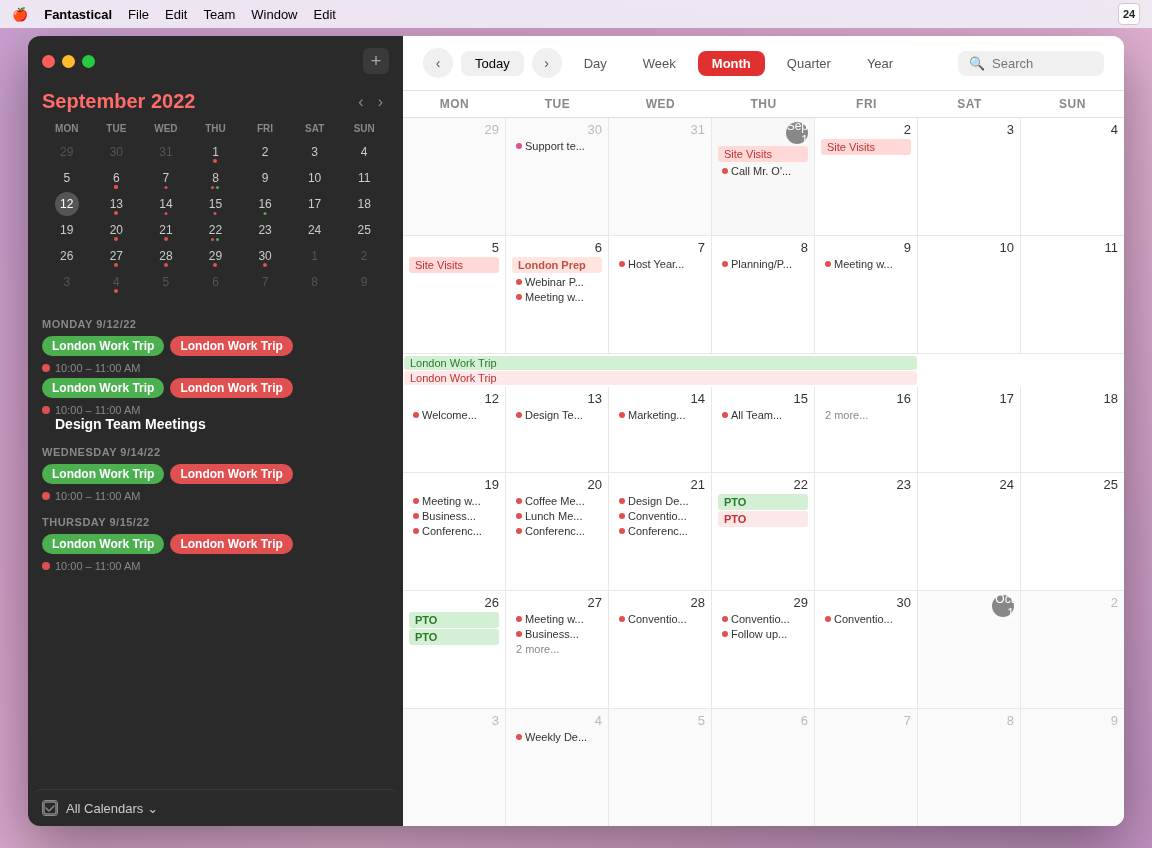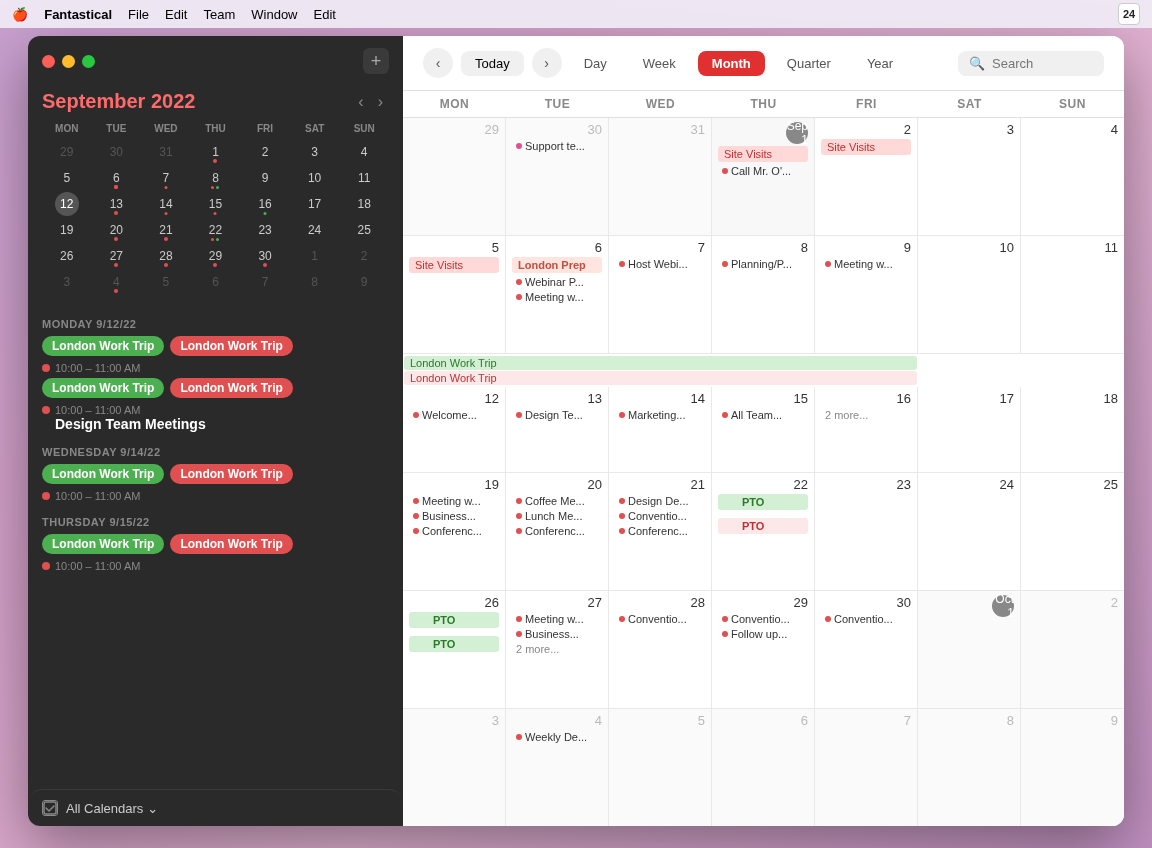--- a/index.html
+++ b/index.html
@@ -316,25 +316,25 @@
     }
     .span-pink { background: #ffd8d8; color: #c03030; }
     .span-salmon { background: #ffe0d8; color: #c05030; }
 
     .more-link { font-size: 11px; color: #888; padding: 1px 4px; }
 
     
     .pto-event {
       background: #d8f0d8;
       color: #2a8a2a;
-      padding: 2px 24px;
+      padding: 2px 6px;
       border-radius: 3px;
       font-size: 11px;
       font-weight: 600;
-      margin-bottom: 8px;
+      margin-bottom: 1px;
     }
 
     
     .week-row-wrapper {
       display: flex;
       flex-direction: column;
       flex: 1;
       border-bottom: 1px solid #e8e8e8;
     }
     .cells-layer {
@@ -621,21 +621,21 @@
             </div>
             <div class="cal-event">
               <span class="cal-event-dot" style="background:#e05050"></span>
               <span class="cal-event-text">Meeting w...</span>
             </div>
           </div>
           <div class="cal-cell">
             <div class="cal-day-num">7</div>
             <div class="cal-event">
               <span class="cal-event-dot" style="background:#e05050"></span>
-              <span class="cal-event-text">Host Webi...</span>
+              <span class="cal-event-text">Host Year...</span>
             </div>
           </div>
           <div class="cal-cell">
             <div class="cal-day-num">8</div>
             <div class="cal-event">
               <span class="cal-event-dot" style="background:#e05050"></span>
               <span class="cal-event-text">Planning/P...</span>
             </div>
           </div>
           <div class="cal-cell">

